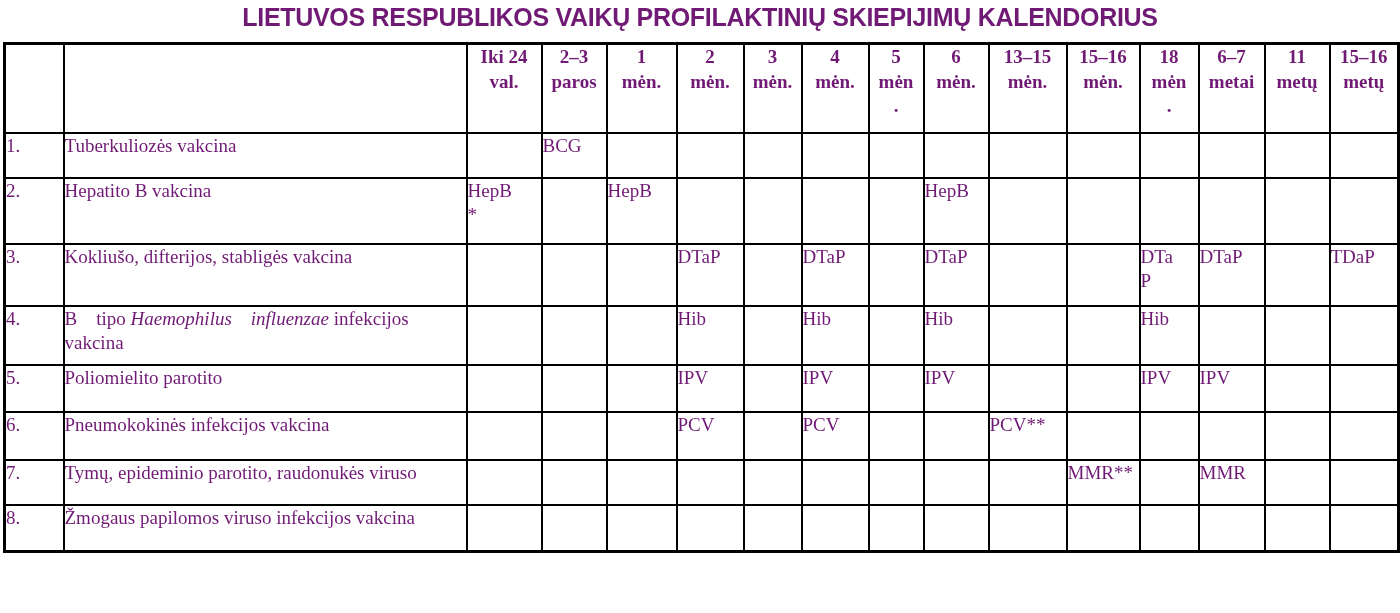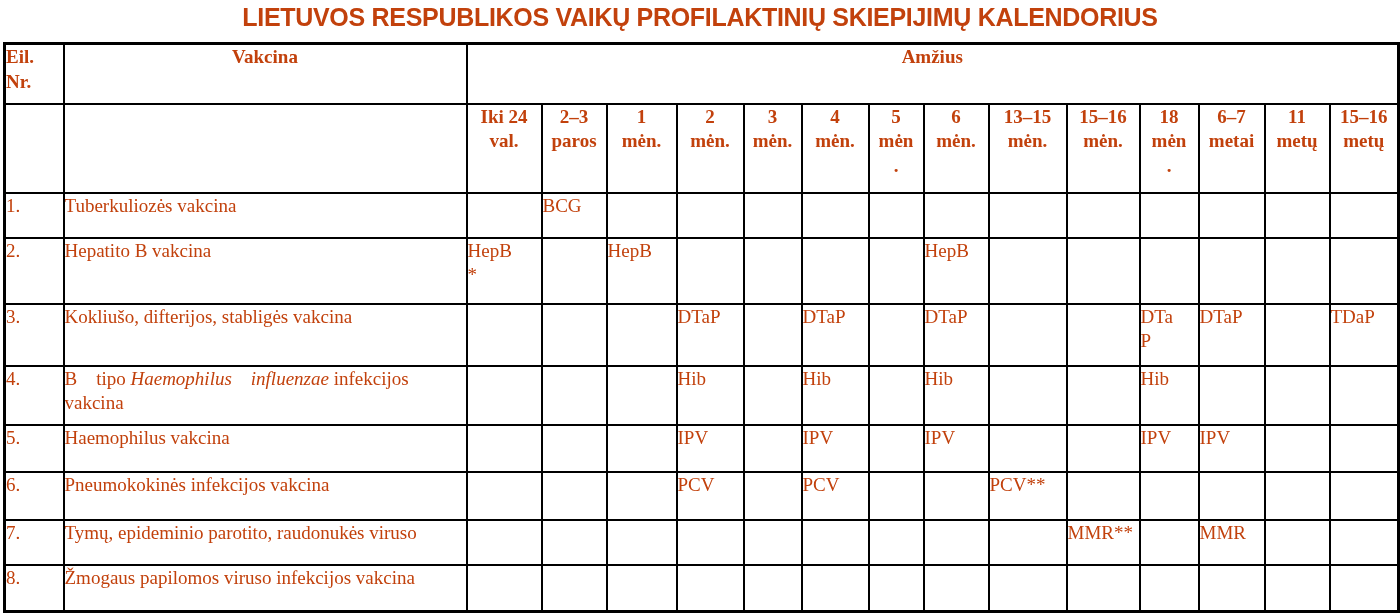--- a/index.html
+++ b/index.html
@@ -6,21 +6,21 @@
     margin: 0;
     padding: 0;
     background: #ffffff;
   }
   .page {
     position: relative;
     width: 1400px;
     height: 613px;
     background: #ffffff;
     font-family: "Liberation Serif", serif;
-    color: #c2410c;
+    color: #701a75;
     overflow: hidden;
   }
   .title {
     position: absolute;
     top: 3px;
     left: 0;
     width: 100%;
     text-align: center;
     font-family: "Liberation Sans", sans-serif;
     font-weight: bold;
@@ -103,26 +103,20 @@
       <col style="width:55px">
       <col style="width:65px">
       <col style="width:78px">
       <col style="width:73px">
       <col style="width:59px">
       <col style="width:66px">
       <col style="width:65px">
       <col style="width:69px">
     </colgroup>
     <thead>
-      <tr style="height:60px;">
-        <th class="nr-h">Eil.
-Nr.</th>
-        <th class="vac-h">Vakcina</th>
-        <th class="age-main-h" colspan="14">Amžius</th>
-      </tr>
       <tr id="age-header-row" style="height:89px;">
         <th class="empty-h"></th>
         <th class="empty-h"></th>
 
       <th class="age-h">Iki 24
 val.</th>
           <th class="age-h">2–3
 paros</th>
           <th class="age-h">1
 mėn.</th>
@@ -223,21 +217,21 @@
           <td class="dose-cell">Hib</td>
           <td class="dose-cell"></td>
           <td class="dose-cell"></td>
           <td class="dose-cell">Hib</td>
           <td class="dose-cell"></td>
           <td class="dose-cell"></td>
           <td class="dose-cell"></td>
         </tr>
         <tr style="height: 47px;">
           <td class="nr-cell">5.</td>
-          <td class="vac-cell"><span>Haemophilus vakcina</span></td>
+          <td class="vac-cell"><span>Poliomielito parotito</span></td>
           <td class="dose-cell"></td>
           <td class="dose-cell"></td>
           <td class="dose-cell"></td>
           <td class="dose-cell">IPV</td>
           <td class="dose-cell"></td>
           <td class="dose-cell">IPV</td>
           <td class="dose-cell"></td>
           <td class="dose-cell">IPV</td>
           <td class="dose-cell"></td>
           <td class="dose-cell"></td>

